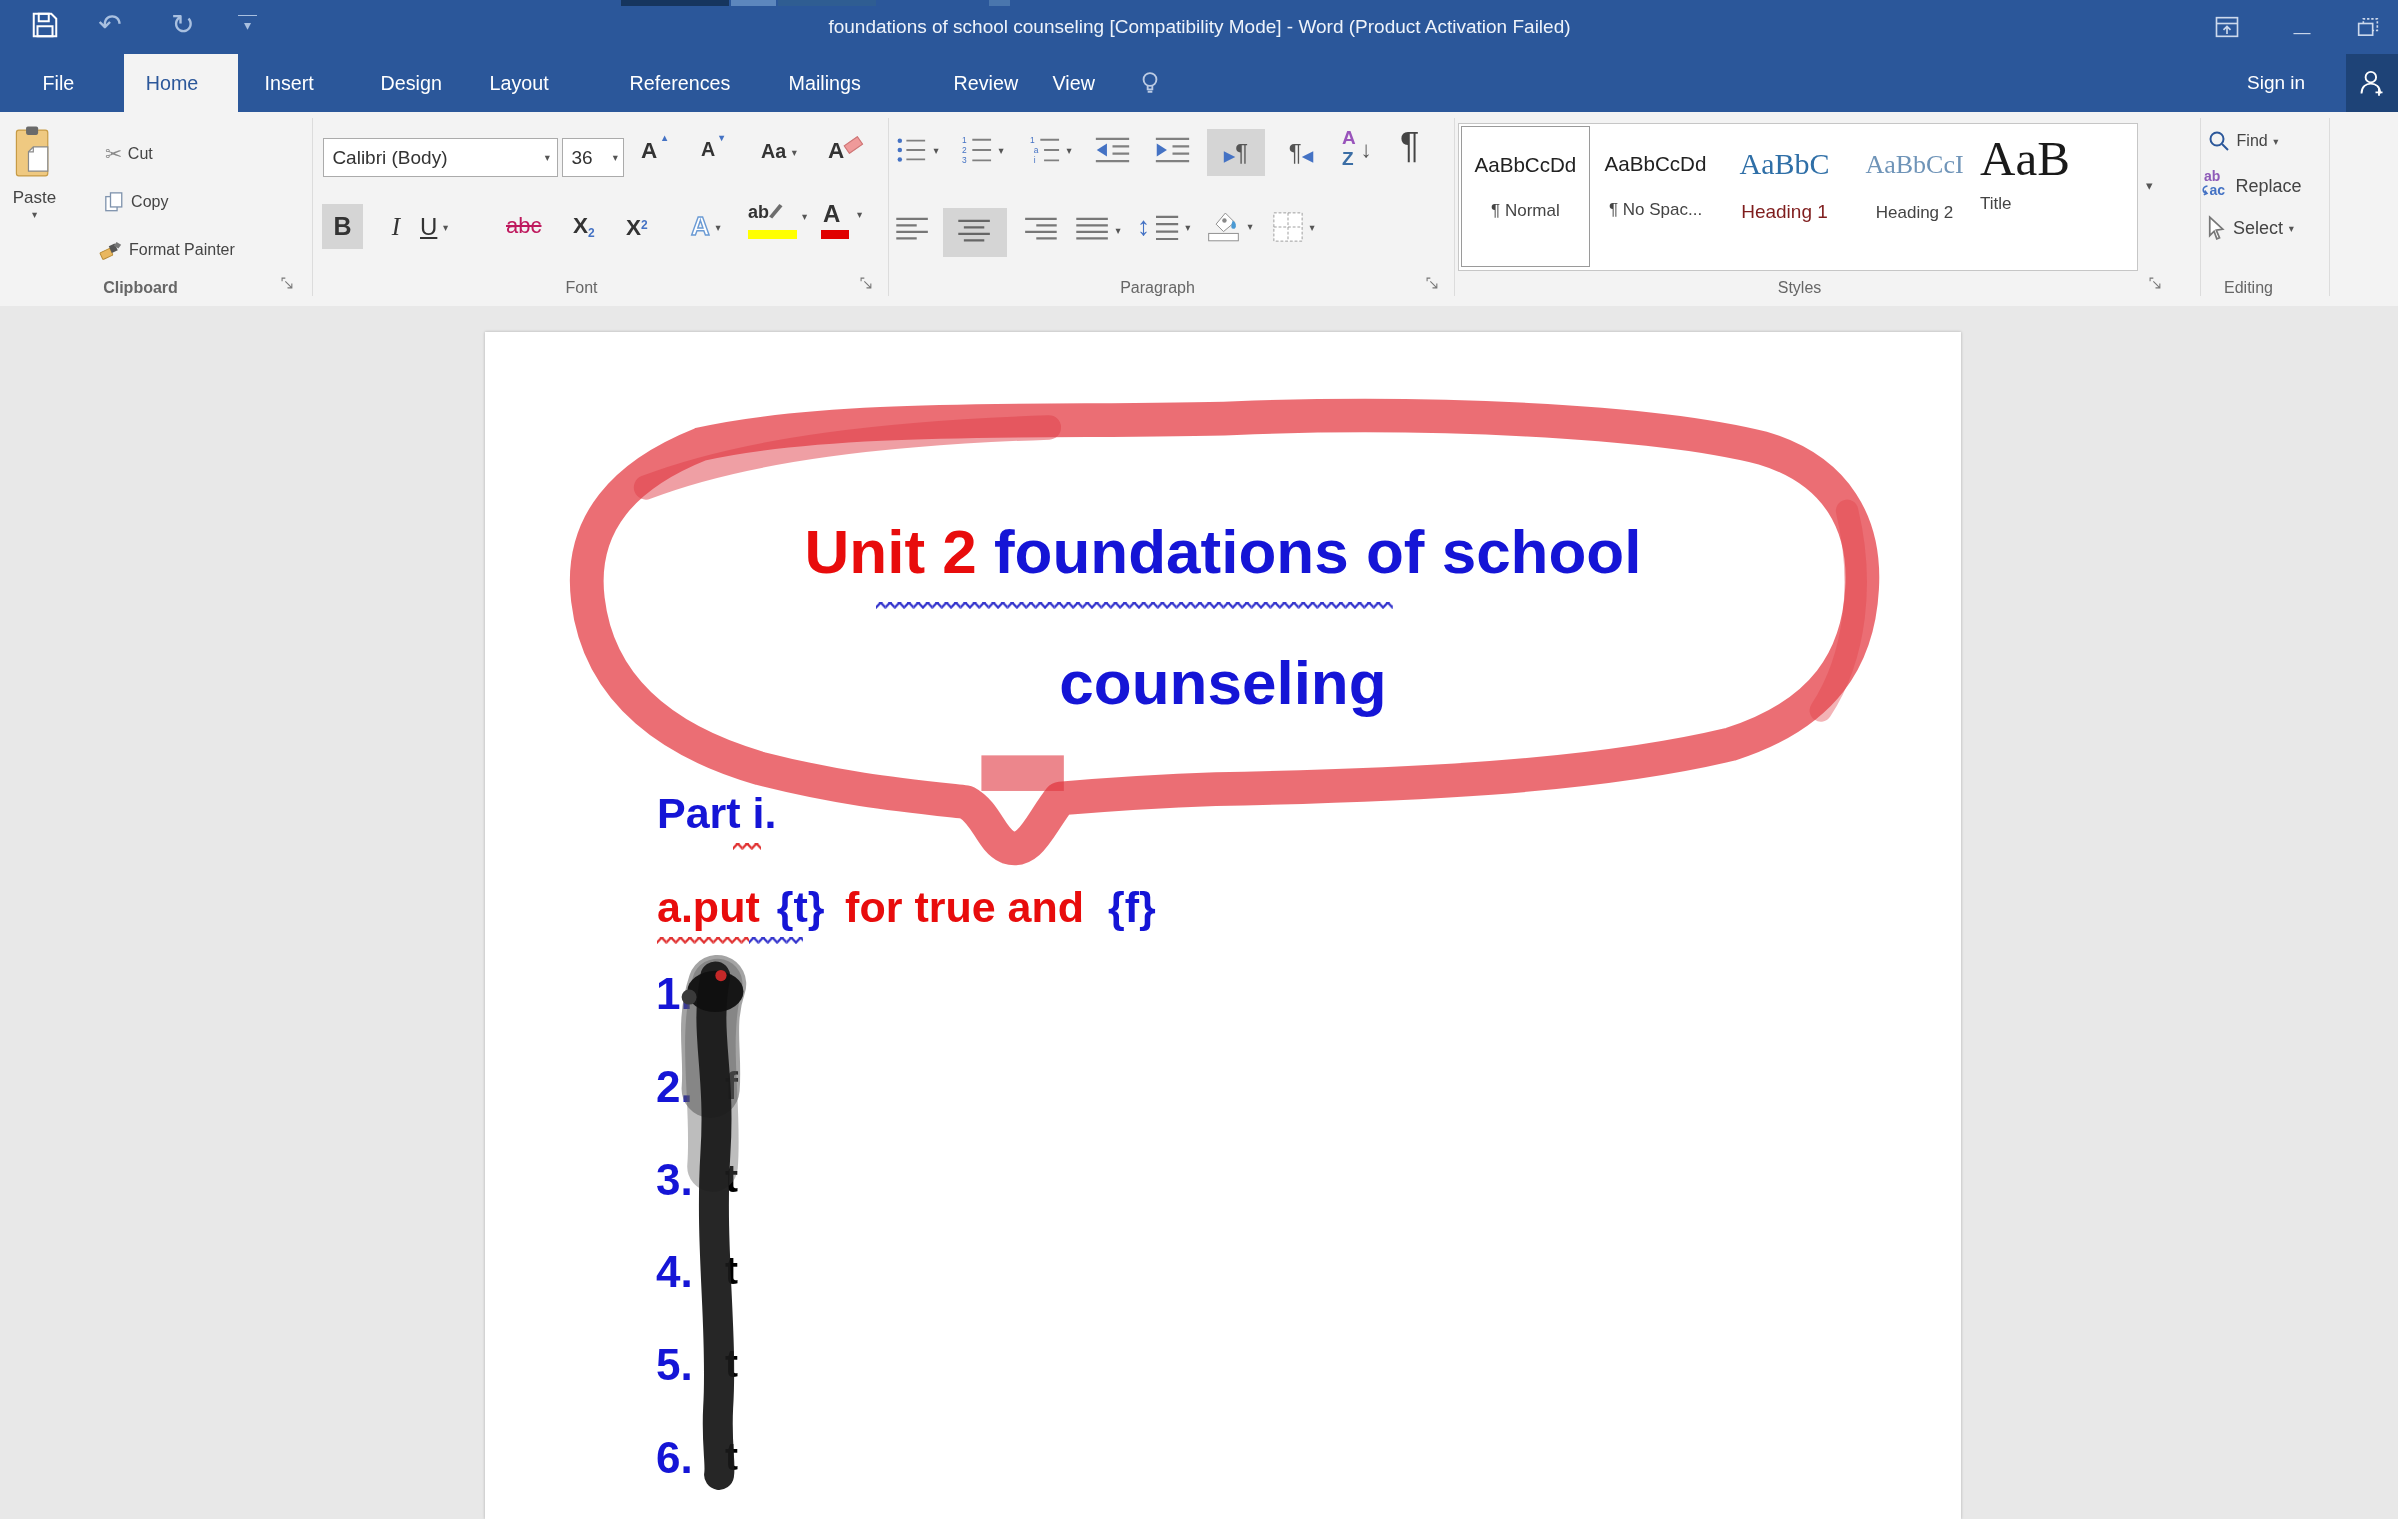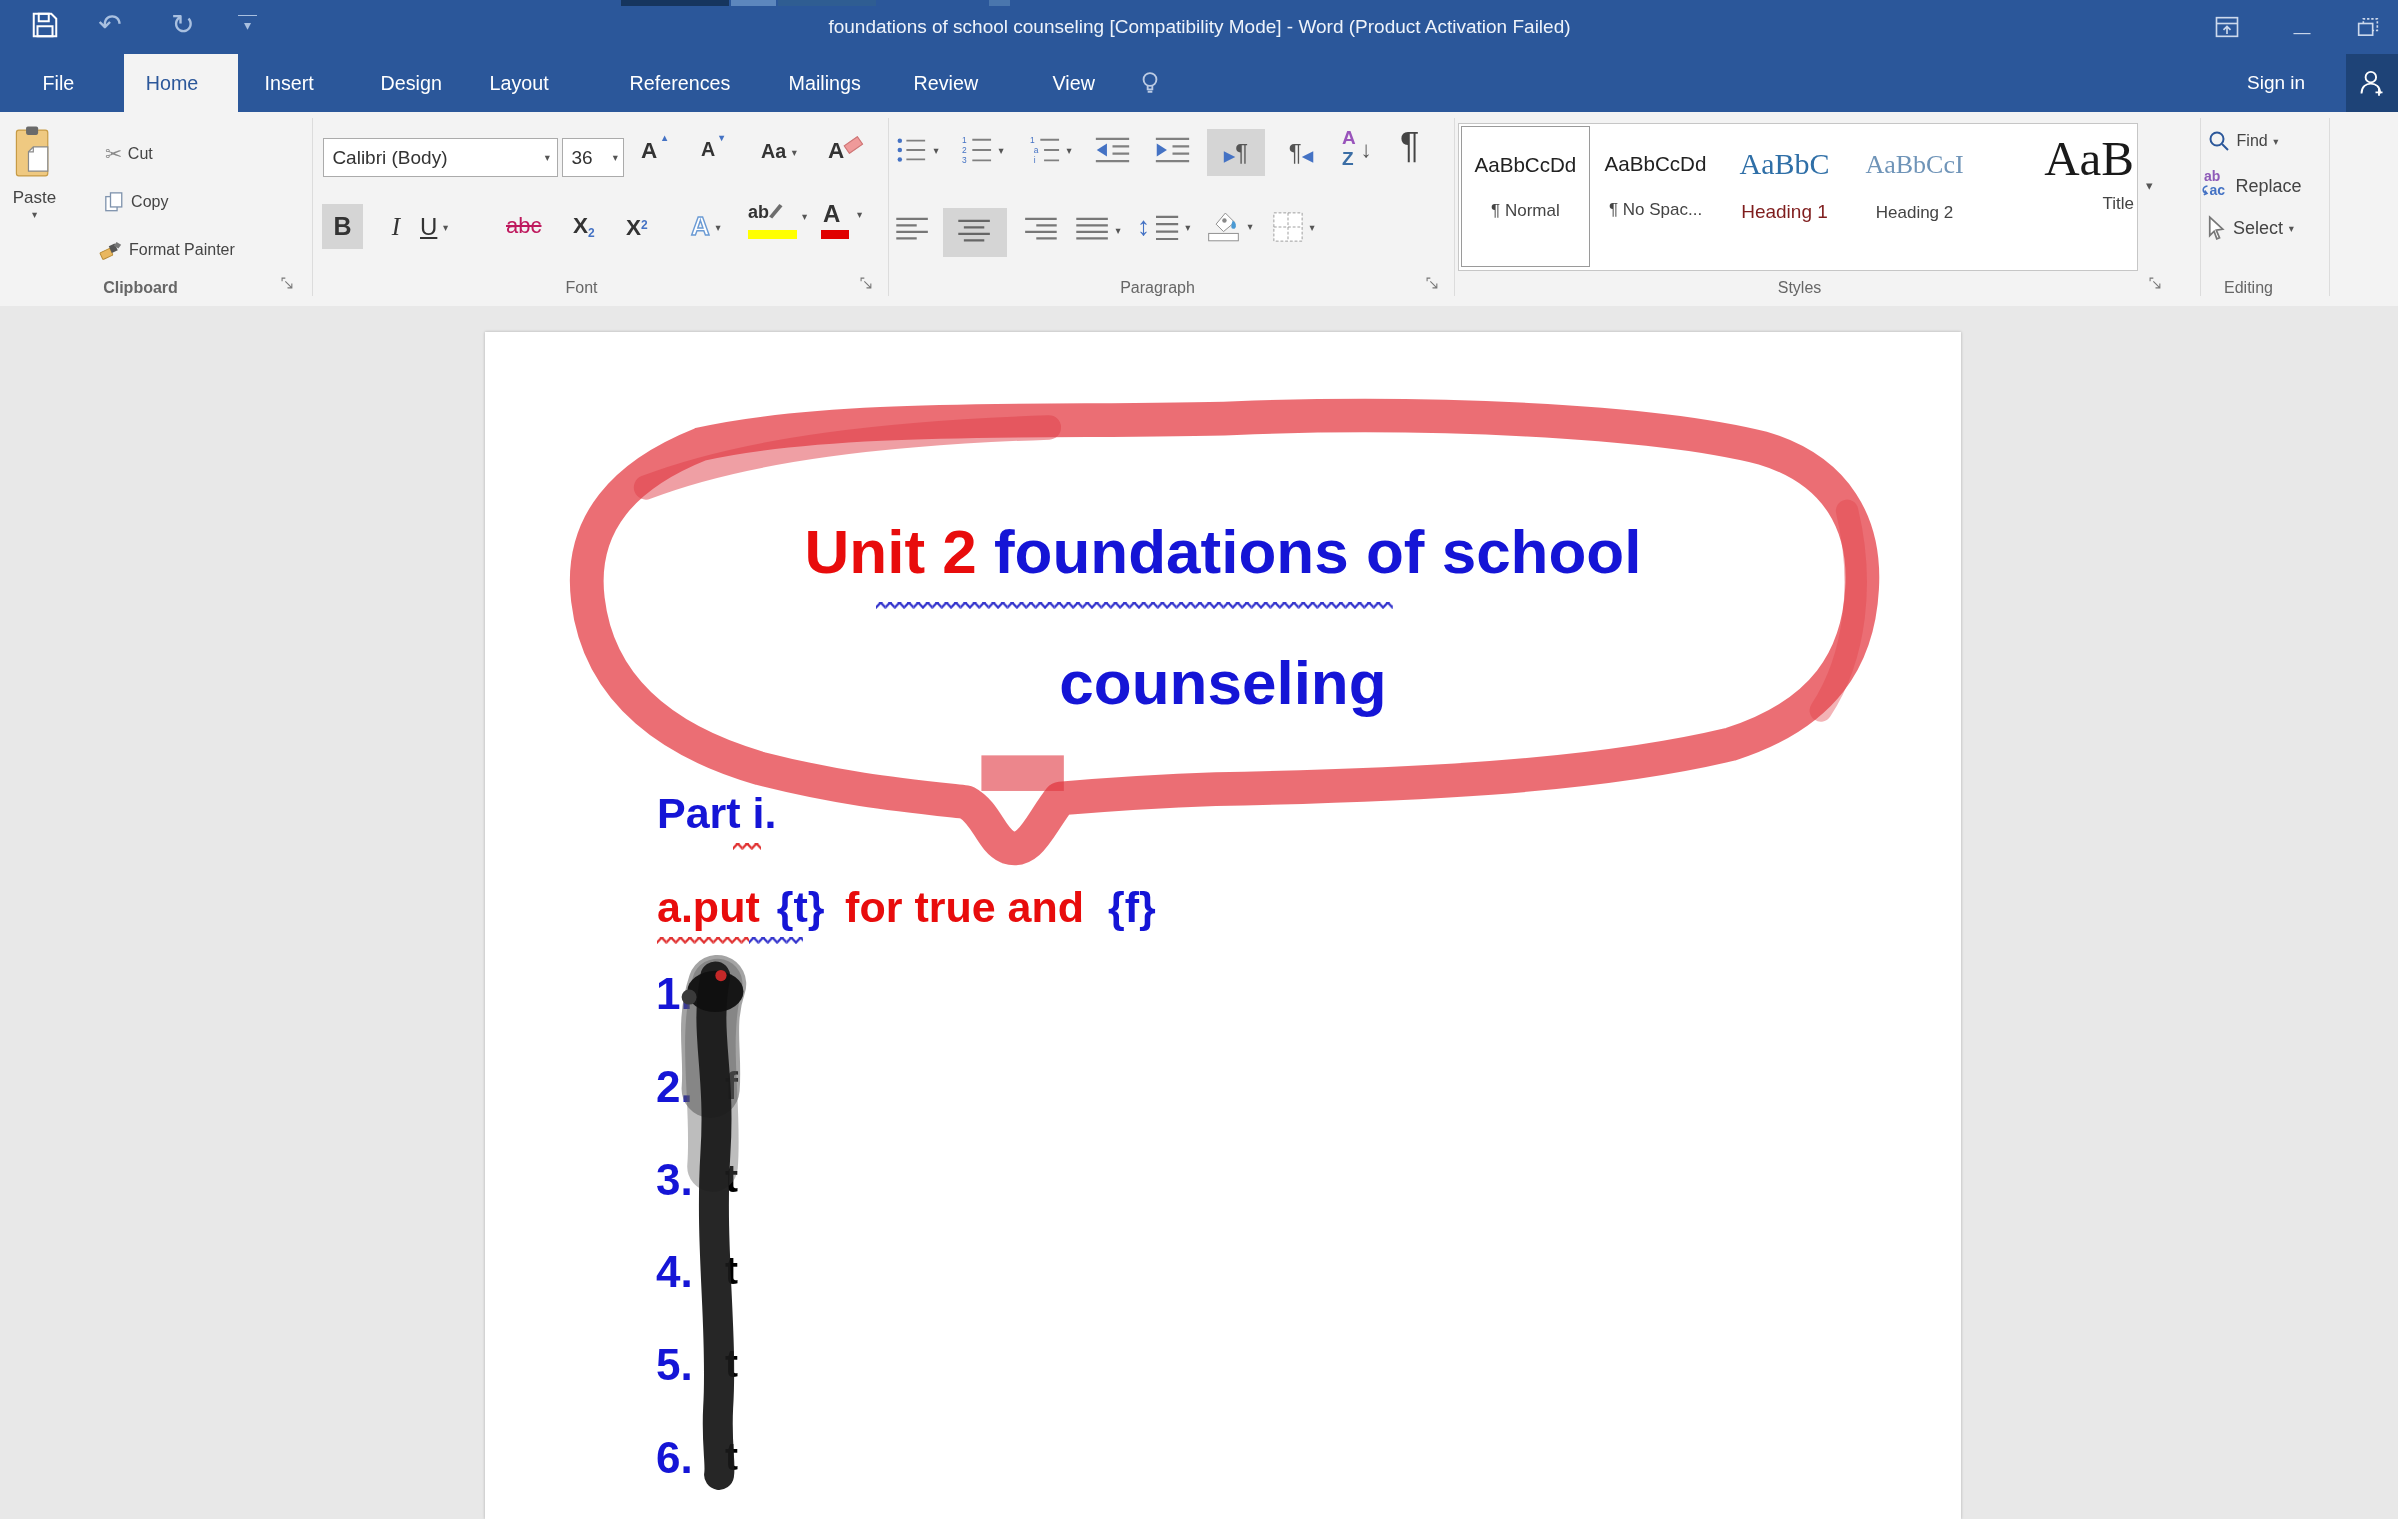--- a/index.html
+++ b/index.html
@@ -102,21 +102,21 @@
   <div class="abs" id="tabrow">
     <div class="abs tab" style="left:37px;">File</div>
     <div class="abs" id="tab-home-bg">
         <div class="tab">Home</div>
       </div>
     <div class="abs tab" style="left:259px;">Insert</div>
     <div class="abs tab" style="left:375px;">Design</div>
     <div class="abs tab" style="left:484px;">Layout</div>
     <div class="abs tab" style="left:624px;">References</div>
     <div class="abs tab" style="left:783px;">Mailings</div>
-    <div class="abs tab" style="left:908px;">Review</div>
+    <div class="abs tab" style="left:948px;">Review</div>
     <div class="abs tab" style="left:1047px;">View</div>
 
     <div class="abs" style="left:1136px;top:15px;">
       <svg width="28" height="28" viewBox="0 0 24 24" fill="none" stroke="#bccbe3" stroke-width="1.6">
         <circle cx="12" cy="9" r="5.5"></circle>
           <path d="M10 14.5 v3 h4 v-3 M10 19.5 h4"></path>
       </svg>
     </div>
 
     <div class="abs" id="signin" style="left:2247px;top:0;">Sign in</div>
@@ -416,21 +416,21 @@
         <div style="font-size:17px;color:#444;margin-top:24px;">¶ No Spac...</div>
       </div>
       <div class="abs" style="left:262px;top:3.7px;width:127px;height:135px;text-align:center;">
         <div style="font-family:'Liberation Serif',serif;font-size:30px;color:#2f6fa7;margin-top:19px;">AaBbC</div>
         <div style="font-size:19px;color:#7f1d1d;margin-top:20.6px;">Heading 1</div>
       </div>
       <div class="abs" style="left:392px;top:3.7px;width:127px;height:135px;text-align:center;">
         <div style="font-family:'Liberation Serif',serif;font-size:26px;color:#6f94b8;margin-top:22.5px;">AaBbCcI</div>
         <div style="font-size:17px;color:#444;margin-top:22.5px;">Heading 2</div>
       </div>
-      <div class="abs" style="left:521px;top:3.7px;width:154px;height:135px;text-align:right;">
+      <div class="abs" style="left:521px;top:3.7px;width:154px;height:135px;text-align:left;">
         <div style="font-family:'Liberation Serif',serif;font-size:49px;color:#1a1a1a;margin-top:1.9px;">AaB</div>
         <div style="font-size:17px;color:#444;margin-top:7.5px;">Title</div>
       </div>
     </div>
     <div class="abs" style="left:2146px;top:66px;color:#555;font-size:13px;">
       <span>▾</span>
     </div>
     <div class="abs grplabel" style="left:1715px;width:169px;">Styles</div>
     <div class="abs launcher" style="left:2149px;">
       <svg width="13" height="13" viewBox="0 0 12 12" stroke="#777" fill="none">

